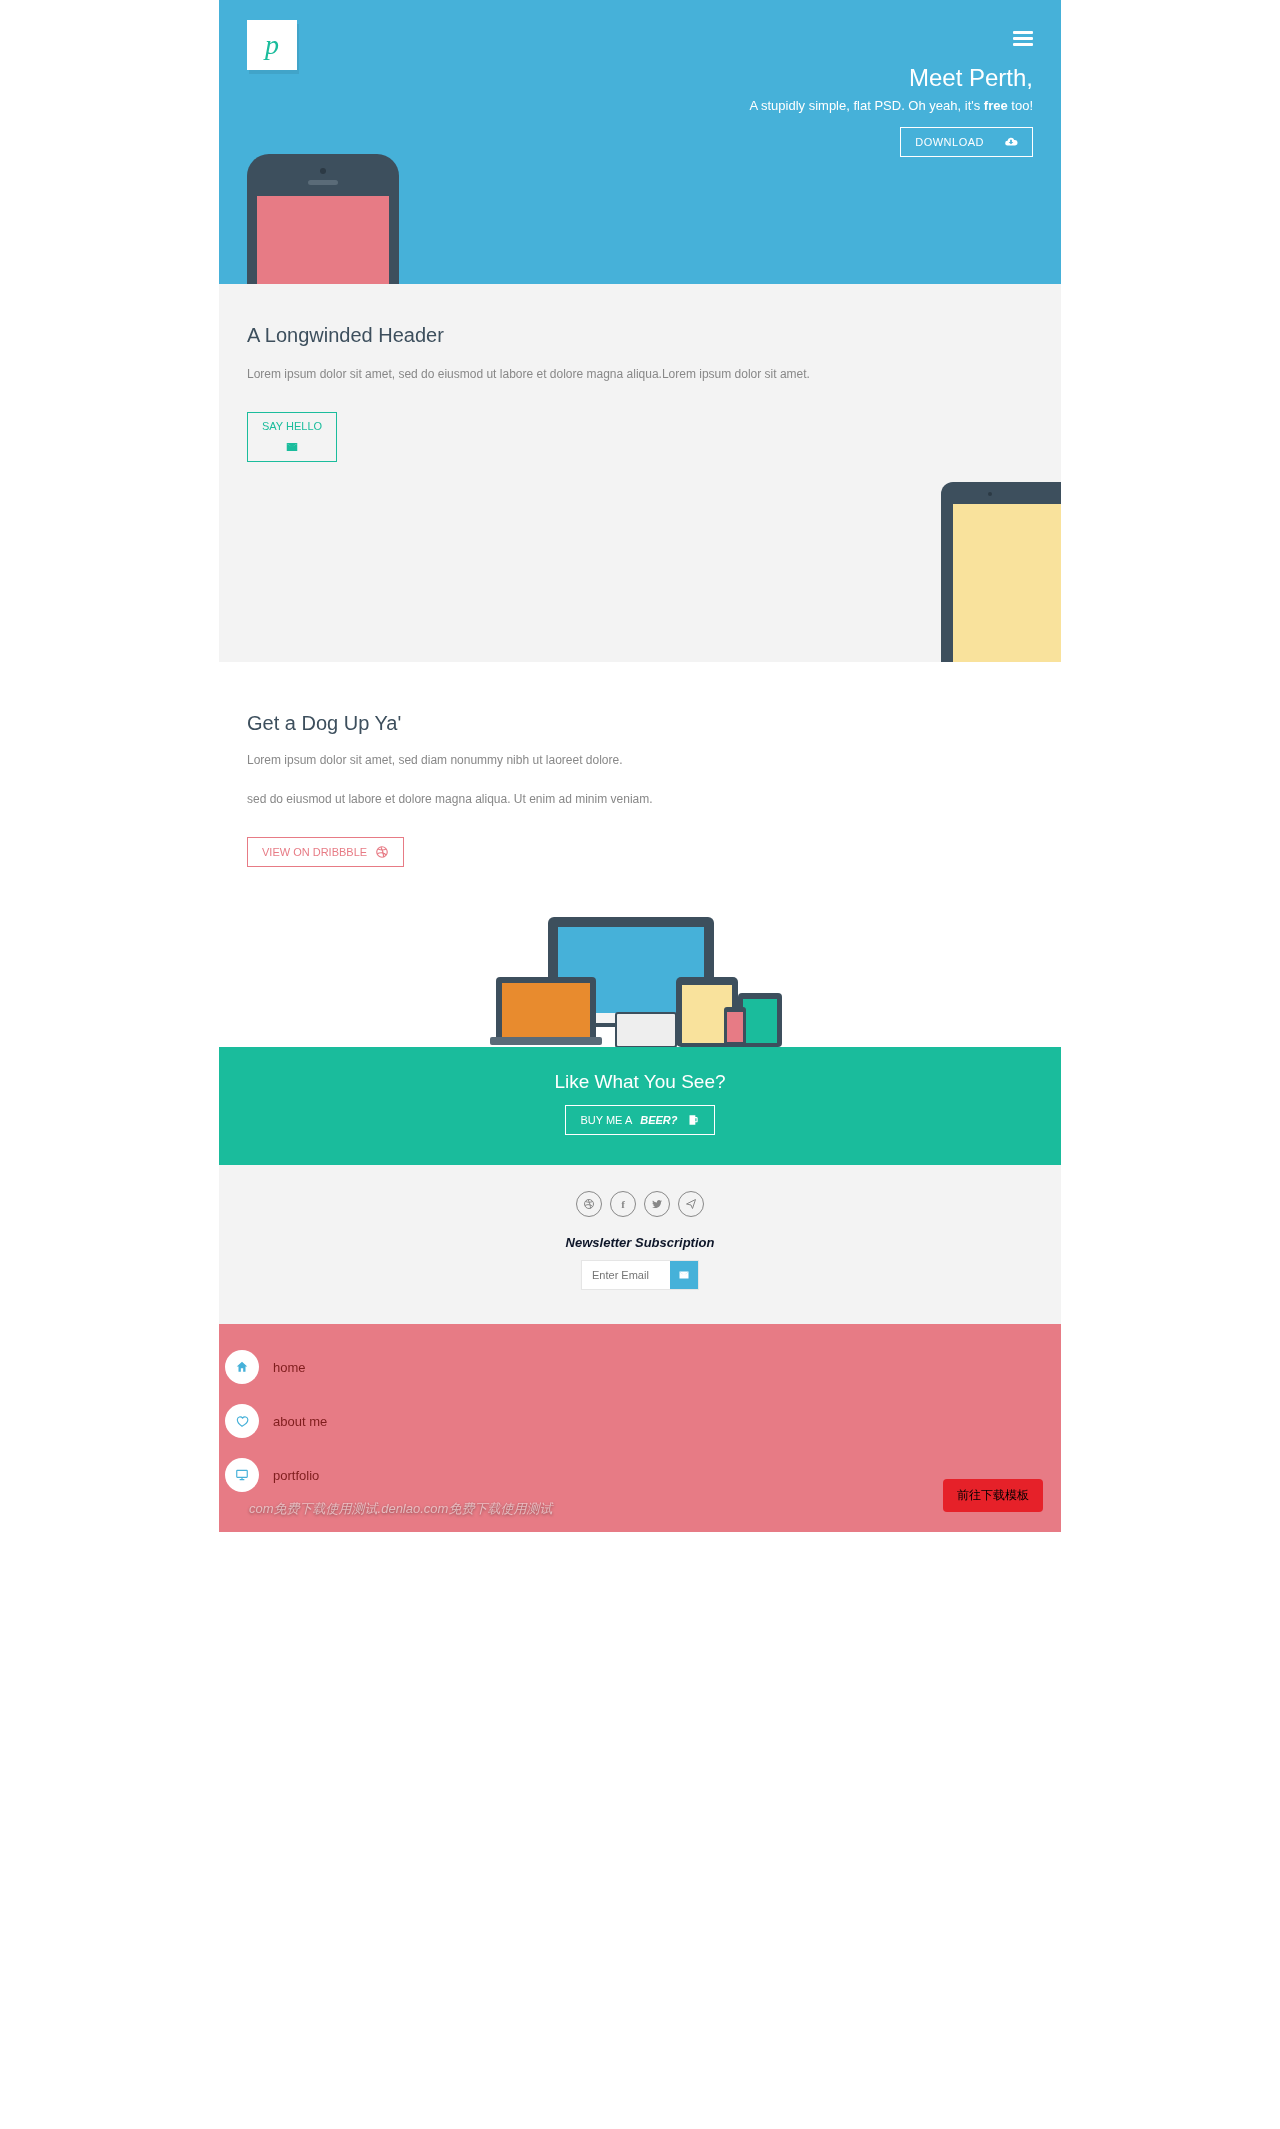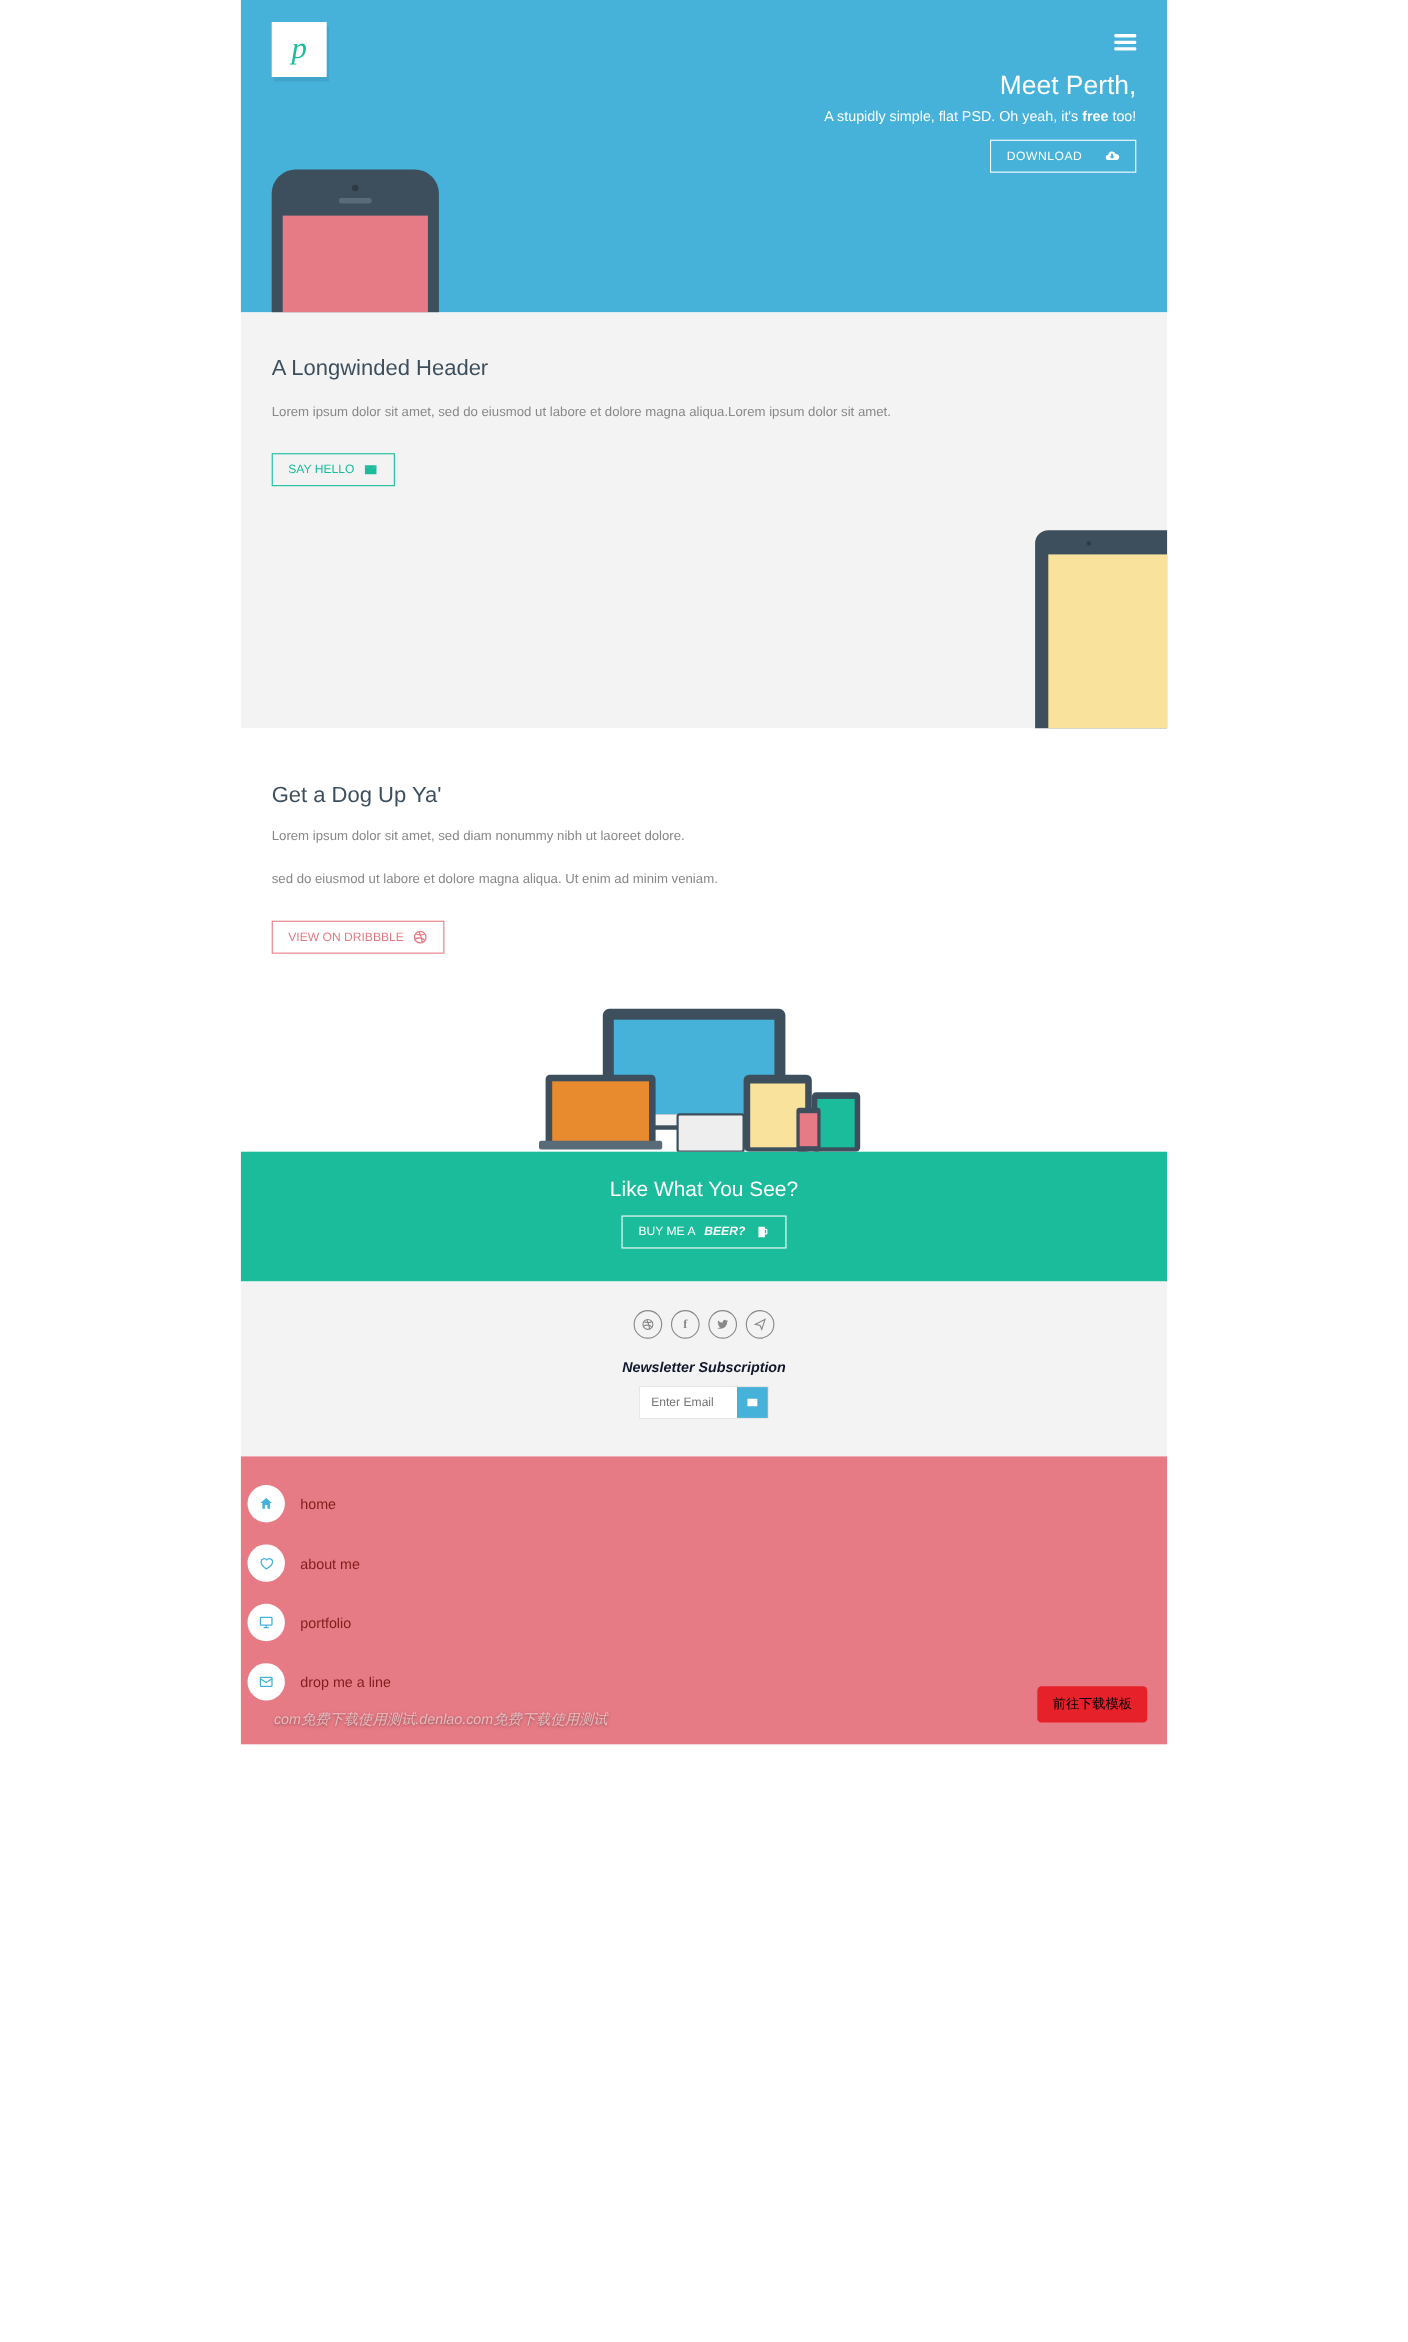--- a/index.html
+++ b/index.html
@@ -20,21 +20,21 @@
 .phone { position: absolute; left: 28px; bottom: -20px; width: 152px; height: 150px; background: #3d4f5d; border-radius: 22px 22px 0 0; }
 .phone::before { content: ""; position: absolute; top: 14px; left: 50%; transform: translateX(-50%); width: 6px; height: 6px; border-radius: 50%; background: #2c3a45; }
 .phone::after { content: ""; position: absolute; top: 26px; left: 50%; transform: translateX(-50%); width: 30px; height: 5px; border-radius: 3px; background: #5a6b78; }
 .phone-screen { position: absolute; top: 42px; left: 10px; right: 10px; bottom: 0; background: #e77b85; }
 
 
 .sec1 { background: #f3f3f3; padding: 40px 28px 50px; position: relative; overflow: hidden; min-height: 378px; }
 .sec-title { font-size: 20px; color: #3d4f5d; font-weight: 500; }
 .sec-text { font-size: 12px; color: #888; margin-top: 18px; line-height: 1.6; }
 .quote { border-left: 3px solid #46b1d9; padding-left: 10px; font-size: 12px; color: #888; font-style: italic; margin-top: 28px; }
-.say-hello { display: inline-flex; align-items: center; gap: 8px; border: 1px solid #1abc9c; color: #1abc9c; font-size: 11px; padding: 7px 14px; margin-top: 28px; background: transparent; cursor: pointer; }
+.say-hello { display: inline-flex; align-items: center; gap: 8px; border: 1px solid #1abc9c; color: #1abc9c; font-size: 11px; padding: 7px 14px; margin-top: 28px; background: transparent; cursor: pointer; flex-direction: column; }
 .tablet { position: absolute; right: -10px; bottom: -10px; width: 130px; height: 190px; background: #3d4f5d; border-radius: 12px 0 0 0; }
 .tablet::before { content: ""; position: absolute; top: 10px; left: 50%; transform: translateX(-18px); width: 4px; height: 4px; border-radius: 50%; background: #2c3a45; }
 .tablet-screen { position: absolute; top: 22px; left: 12px; right: 0; bottom: 0; background: #f9e29c; }
 
 
 .sec2 { background: #fff; padding: 50px 28px 0; }
 .sec2-text { font-size: 12px; color: #888; margin-top: 16px; line-height: 1.6; }
 .dribbble-btn { display: inline-flex; align-items: center; gap: 8px; border: 1px solid #e77b85; color: #e77b85; font-size: 11px; padding: 7px 14px; margin-top: 28px; background: transparent; cursor: pointer; }
 .devices { display: flex; justify-content: center; margin-top: 40px; position: relative; height: 140px; }
 .dev-svg { position: relative; width: 300px; height: 140px; }
@@ -209,26 +209,17 @@
     </div>
     <div class="nav-item">
       <div class="nav-circ">
           <svg width="14" height="14" viewBox="0 0 24 24" fill="none" stroke="currentColor" stroke-width="2">
             <rect x="3" y="4" width="18" height="12" rx="1"></rect>
             <path d="M8 20h8M12 16v4"></path>
           </svg>
         </div>
       <span>portfolio</span>
     </div>
-    <div class="nav-item">
-      <div class="nav-circ">
-          <svg width="14" height="14" viewBox="0 0 24 24" fill="none" stroke="currentColor" stroke-width="2">
-            <rect x="3" y="5" width="18" height="14" rx="1"></rect>
-            <path d="M3 7l9 6 9-6"></path>
-          </svg>
-        </div>
-      <span>drop me a line</span>
-    </div>
     <div class="watermark">com免费下载使用测试.denlao.com免费下载使用测试</div>
     <button class="float-red">前往下载模板</button>
   </div>
 
 </div>
 
 </body></html>

